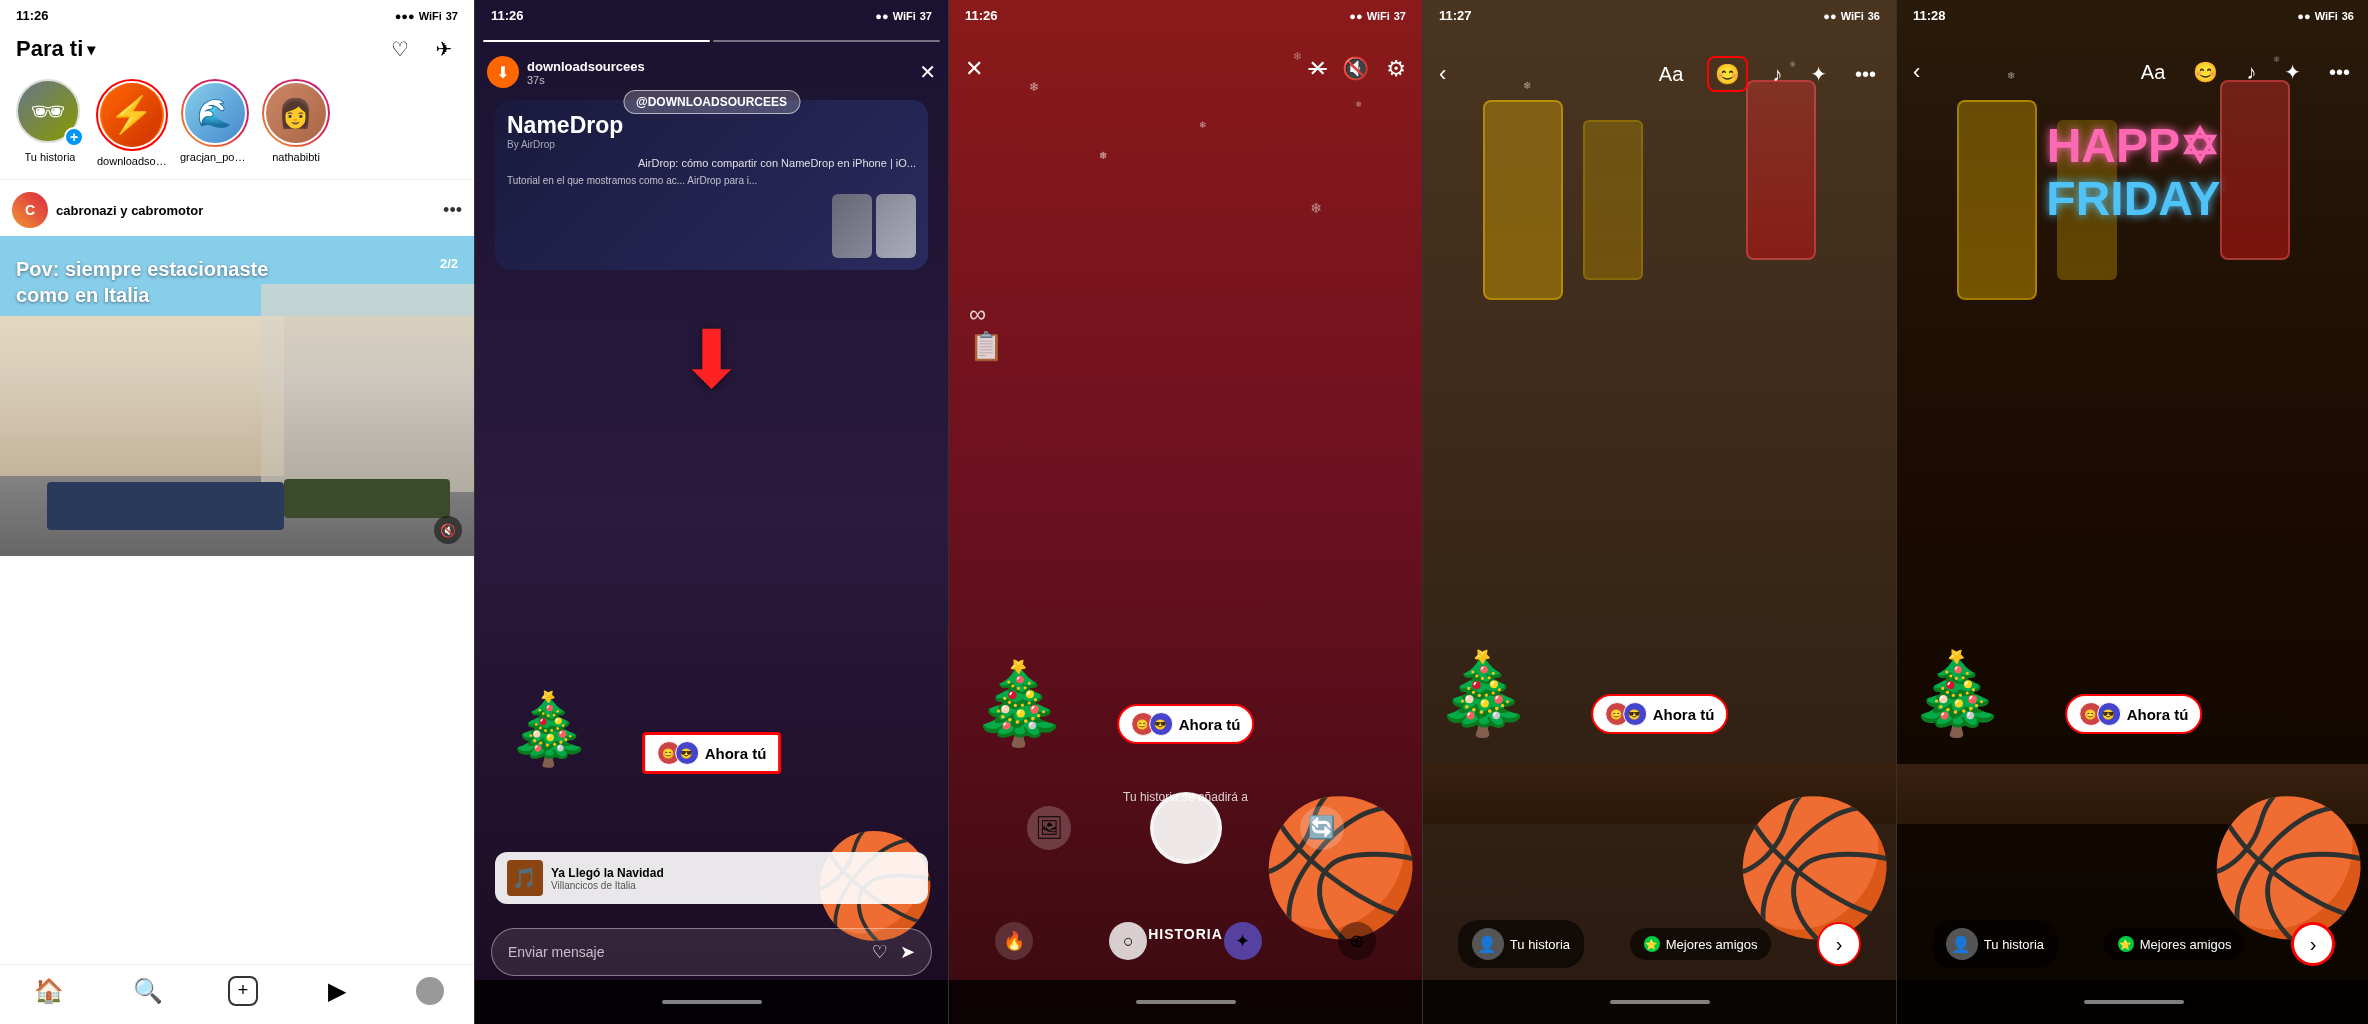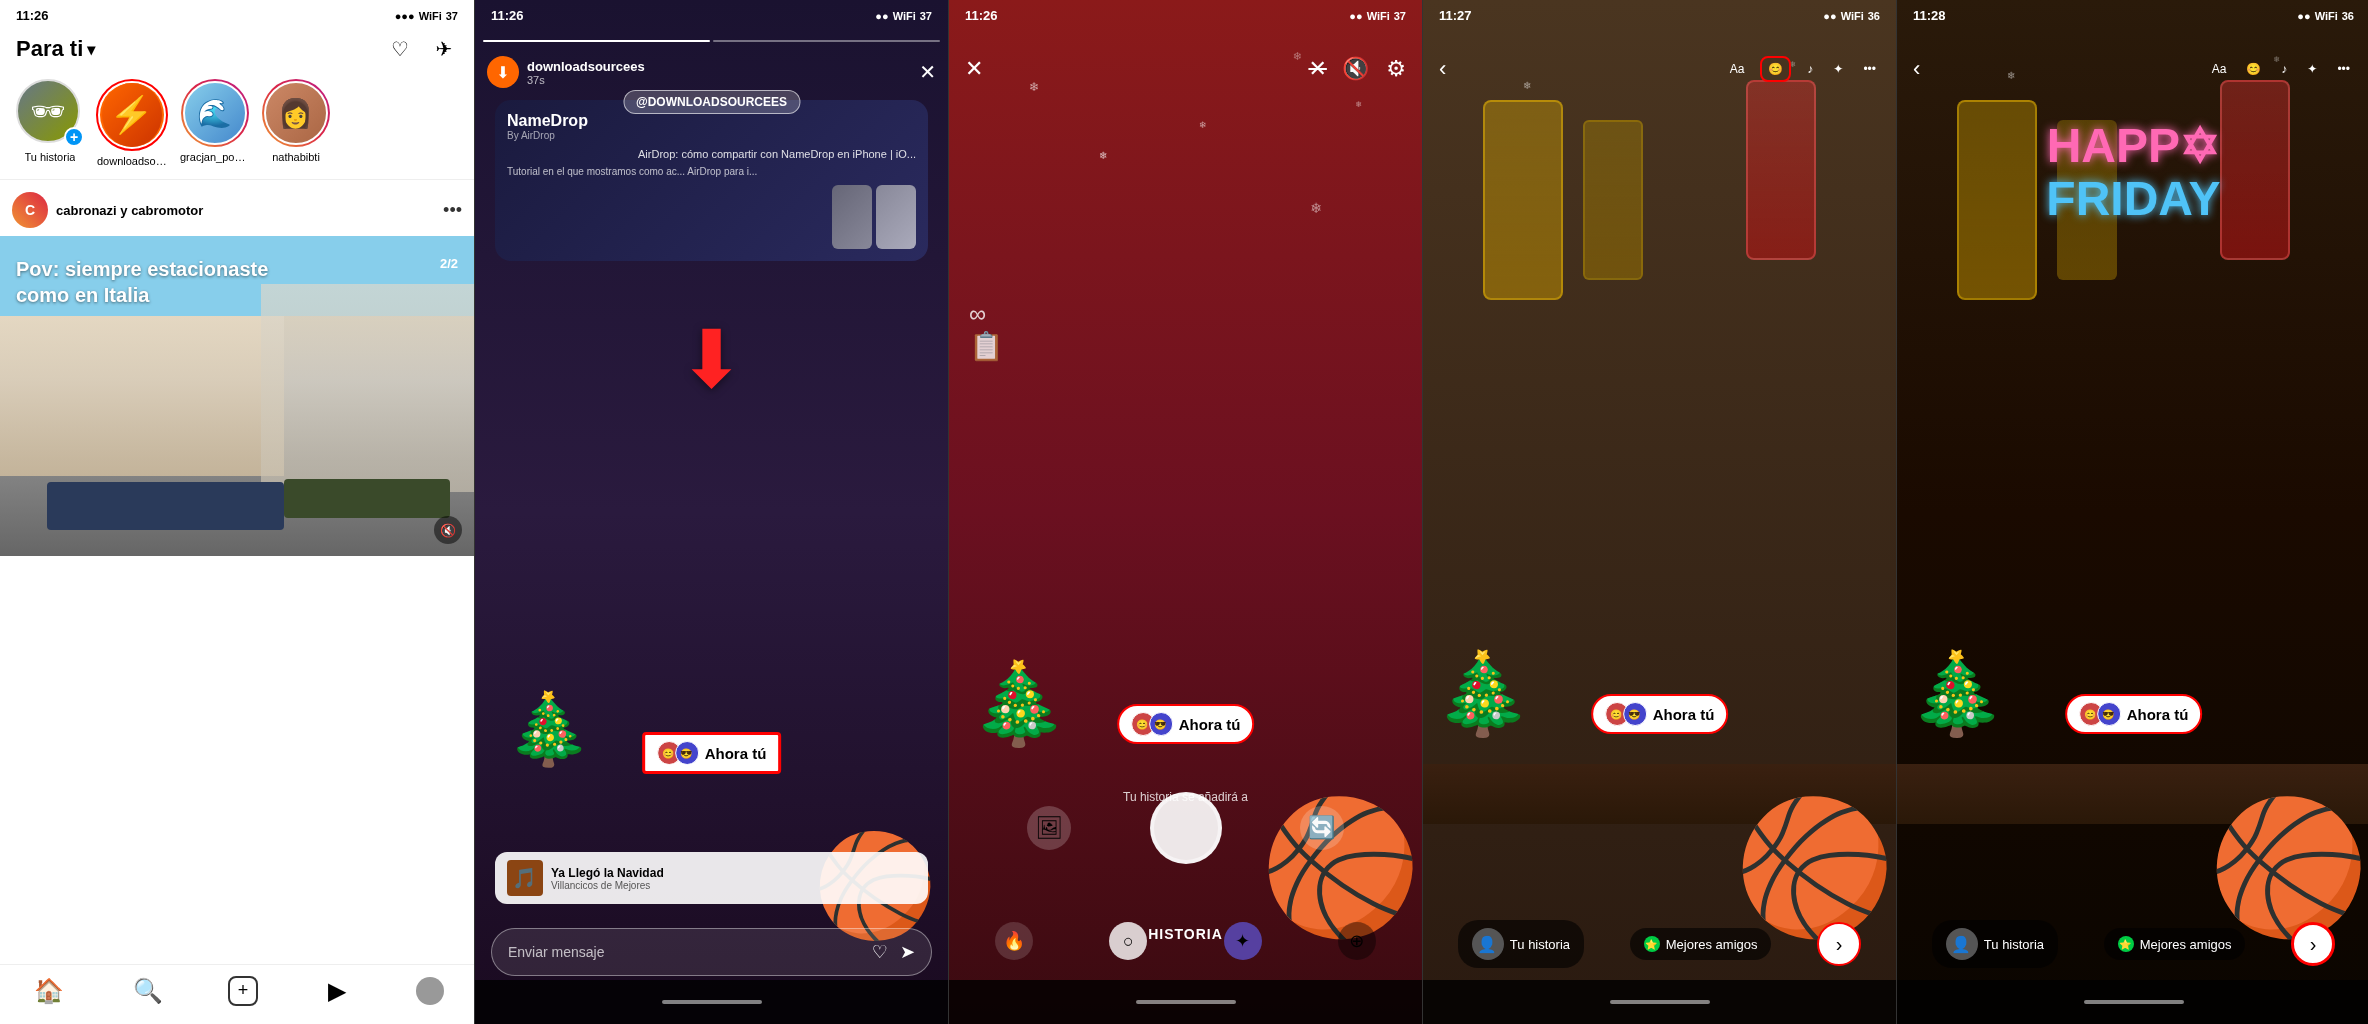--- a/index.html
+++ b/index.html
@@ -405,22 +405,23 @@
       left: 0; right: 0;
       display: flex;
       align-items: center;
       justify-content: space-between;
       padding: 8px 16px;
       z-index: 10;
     }
     .edit-tools { display: flex; gap: 12px; align-items: center; }
     .edit-tool {
       color: #fff;
-      font-size: 12px;
+      font-size: 20px;
       padding: 4px;
+      margin-left: 8px;
     }
     .edit-tool.highlighted {
       border: 2px solid #ff0000;
       border-radius: 8px;
       padding: 4px 6px;
     }
     .story-share-bar {
       position: absolute;
       bottom: 48px;
       left: 0; right: 0;
@@ -622,21 +623,21 @@
     <div class="nav-icon" style="font-size:26px;border:2px solid #333;border-radius:8px;width:30px;height:30px;font-size:18px;display:flex;align-items:center;justify-content:center;">+</div>
     <div class="nav-icon">▶</div>
     <div class="nav-avatar" style="background:#999;border-radius:50%;"></div>
   </div>
 </div>
 
 <div class="panel panel-2">
   <div class="story-content" style="background:linear-gradient(to bottom,#1a1230,#2a1a3e,#1a0a20);">
 
     <div style="position:absolute;top:100px;left:20px;right:20px;background:linear-gradient(135deg,#1a1a3e,#2a2a5e);border-radius:16px;padding:12px;">
-      <div style="color:#fff;font-size:16px;font-weight:800;">NameDrop</div>
+      <div style="color:#fff;font-size:23px;font-weight:800;">NameDrop</div>
       <div style="color:rgba(255,255,255,0.6);font-size:10px;margin-bottom:6px;">By AirDrop</div>
       <div style="color:rgba(255,255,255,0.85);font-size:11px;line-height:1.4;text-align:right;">AirDrop: cómo compartir con NameDrop en iPhone | iO...</div>
       <div style="color:rgba(255,255,255,0.7);font-size:10px;margin-top:4px;">Tutorial en el que mostramos como ac... AirDrop para i...</div>
       <div style="display:flex;justify-content:flex-end;margin-top:8px;gap:-4px;">
         <div style="width:40px;height:64px;background:linear-gradient(135deg,#667,#889);border-radius:6px;margin-left:4px;"></div>
         <div style="width:40px;height:64px;background:linear-gradient(135deg,#889,#aab);border-radius:6px;margin-left:4px;"></div>
       </div>
     </div>
 
     <div class="xmas-tree" style="bottom:260px;left:30px;font-size:70px;">🎄</div>
@@ -650,21 +651,21 @@
         <div class="pill-av" style="background:#cc4444;">😊</div>
         <div class="pill-av" style="background:#4444cc;">😎</div>
       </div>
       <span class="ahora-btn-text">Ahora tú</span>
     </div>
 
     <div class="music-card">
       <div style="width:36px;height:36px;background:#8b4513;border-radius:4px;display:flex;align-items:center;justify-content:center;font-size:20px;">🎵</div>
       <div>
         <div class="music-title">Ya Llegó la Navidad</div>
-        <div class="music-sub">Villancicos de Mejores</div>
+        <div class="music-sub">Villancicos de Italia</div>
       </div>
     </div>
   </div>
 
   <div class="story-progress">
     <div class="progress-bar active"></div>
     <div class="progress-bar"></div>
   </div>
 
   <div class="story-header">

